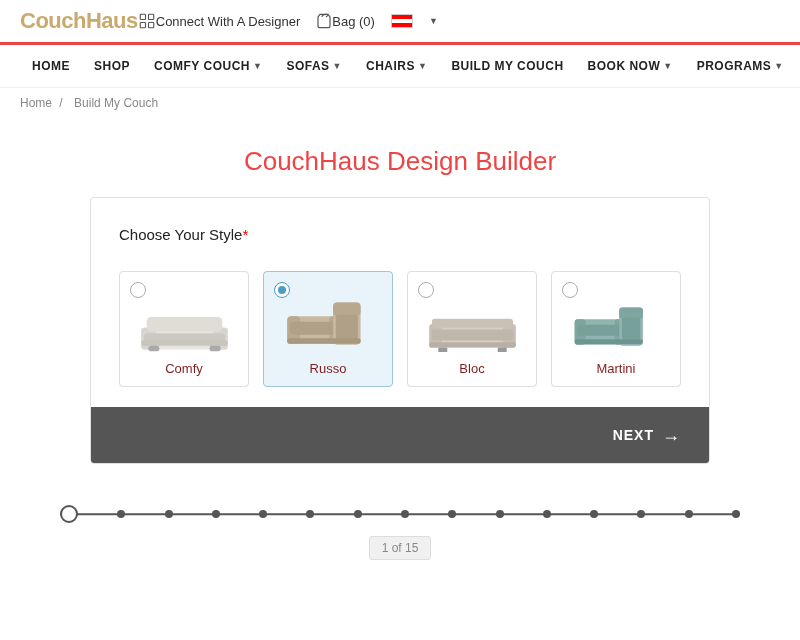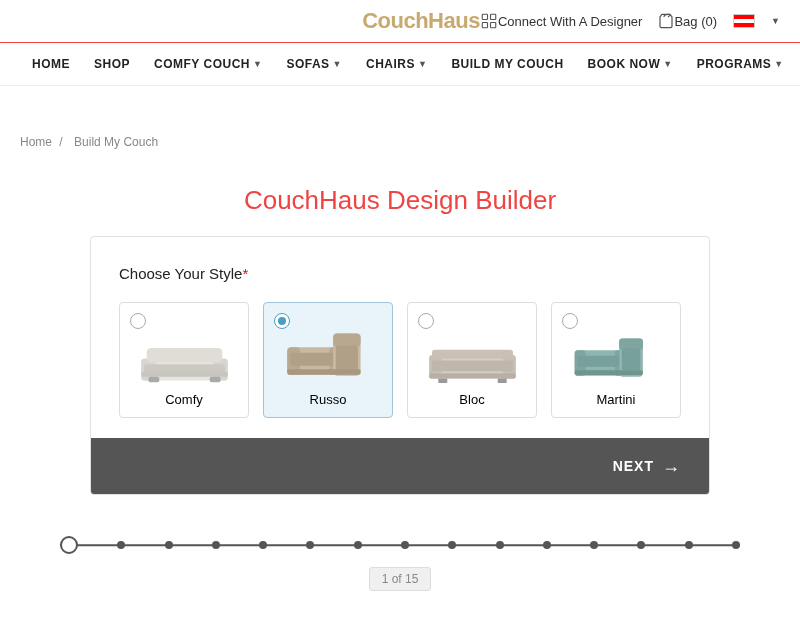--- a/index.html
+++ b/index.html
@@ -2,23 +2,23 @@
 <html><head>
   <meta charset="utf-8">
   <style>
     * { box-sizing: border-box; margin: 0; padding: 0; }
     body { font-family: Arial, Helvetica, sans-serif; background: #fff; color: #222; font-size: 14px; }
 
     
     .header-top {
       display: flex;
       align-items: center;
-      justify-content: flex-end;
+      justify-content: flex-start;
       padding: 8px 20px;
-      border-bottom: 1px solid #ef4444;
+      border-bottom: 3px solid #ef4444;
     }
     .logo {
       font-size: 22px;
       font-weight: bold;
       color: #1a1a1a;
       letter-spacing: -0.5px;
     }
     .logo span { color: #c8a96e; }
     .header-right {
       display: flex;
@@ -62,21 +62,20 @@
       gap: 3px;
       white-space: nowrap;
     }
     .chevron { font-size: 9px; color: #555; }
 
     
     .breadcrumb {
       padding: 8px 20px;
       font-size: 12px;
       color: #888;
-      margin-top: 41px;
     }
     .breadcrumb a { color: #888; text-decoration: none; }
     .breadcrumb span { color: #888; margin: 0 4px; }
 
     
     .page-title {
       text-align: center;
       font-size: 26px;
       font-weight: 400;
       padding: 28px 20px 20px;
@@ -93,21 +92,21 @@
       overflow: hidden;
     }
 
     .builder-body {
       padding: 28px 28px 20px;
     }
 
     .section-title {
       font-size: 15px;
       font-weight: 500;
-      margin-bottom: 20px;
+      margin-bottom: 28px;
     }
     .required { color: #e00; }
 
     
     .style-options {
       display: flex;
       gap: 14px;
     }
     .style-option {
       border: 1px solid #ddd;
@@ -153,21 +152,21 @@
       width: 100px;
       height: 55px;
       margin-bottom: 8px;
       display: flex;
       align-items: flex-end;
       justify-content: center;
       margin-top: 16px;
     }
     .style-option-label {
       font-size: 13px;
-      color: #000000;
+      color: #7f1d1d;
       text-align: center;
     }
 
     
     .sofa-comfy {
       width: 95px;
       height: 45px;
     }
     .sofa-russo {
       width: 95px;

